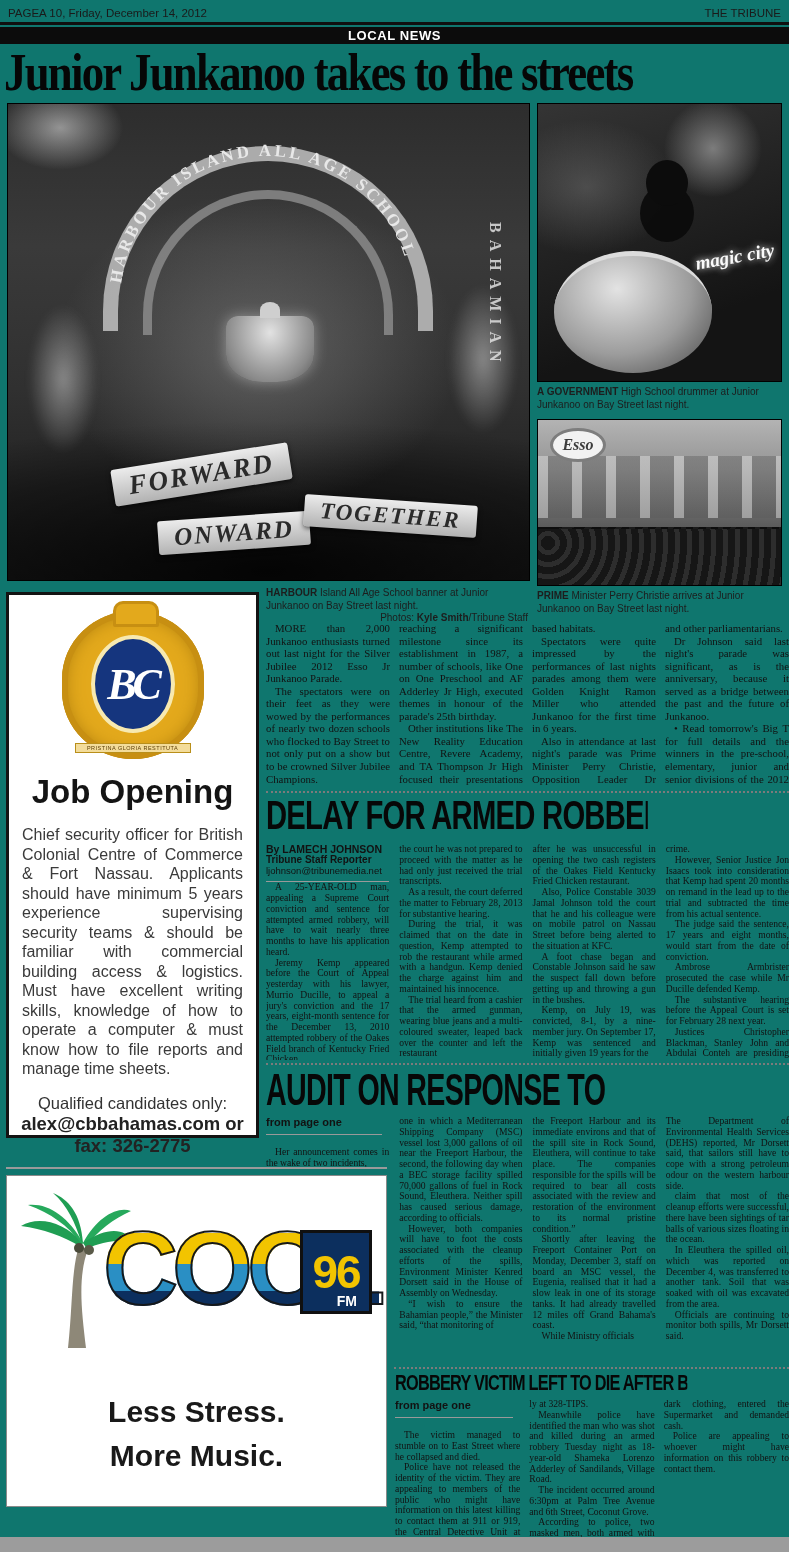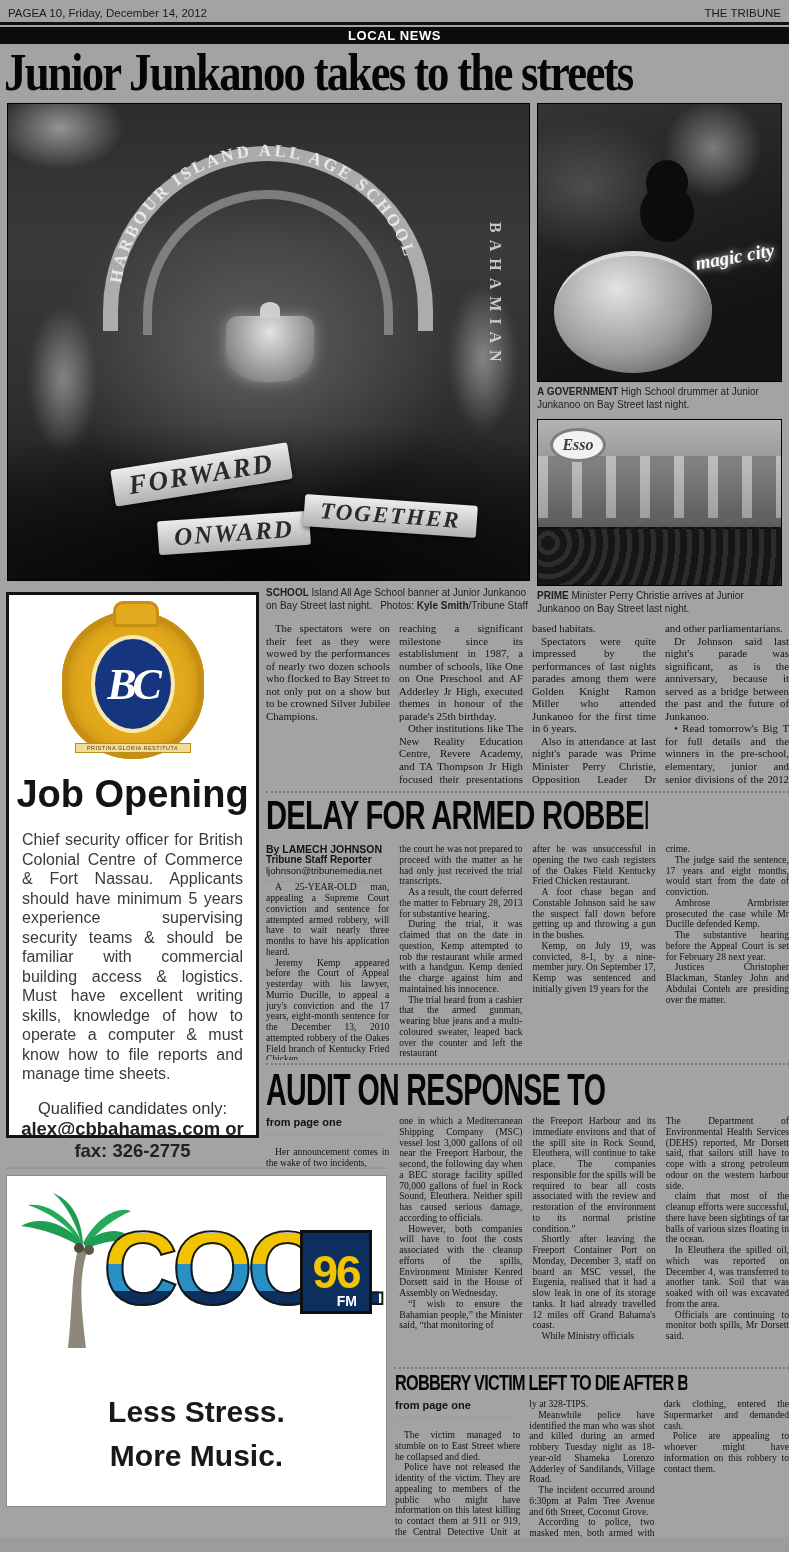--- a/index.html
+++ b/index.html
@@ -1,17 +1,17 @@
 <!DOCTYPE html>
 <html><head>
 <meta charset="utf-8">
 <style>
   * { box-sizing: border-box; margin: 0; padding: 0; }
   html,body { width: 789px; background:#e9e9e6; }
-  .page { position: relative; width: 789px; height: 1552px; background:#a3a3a3;
+  .page { position: relative; width: 789px; height: 1552px; background:#0f766e;
           overflow: hidden; font-family: "Liberation Serif", serif; color:#111; }
 
   
   .mast { position:absolute; top:7px; left:8px; right:8px; display:flex;
           justify-content:space-between; font:11.5px "Liberation Sans", sans-serif; color:#1a1a1a; }
   .rule-top { position:absolute; top:22px; left:0; right:0; height:3px; background:#101010; }
   .section-bar { position:absolute; top:27px; left:0; right:0; height:17px; background:#0c0c0c;
                  color:#fff; display:flex; align-items:center; justify-content:center;
                  font:700 13px "Liberation Sans", sans-serif; letter-spacing:.6px; }
   .main-headline { position:absolute; top:46px; left:4px; width:785px; height:58px; overflow:hidden;
@@ -122,21 +122,21 @@
   .crest-outer { position:absolute; inset:0; background:#e3a91c; border-radius:50% / 46%;
             box-shadow: inset 0 0 0 6px #c78f12, inset 0 0 20px #9a6d08; }
   .crest-outer::before { content:""; position:absolute; left:51px; top:-10px; width:40px; height:20px;
             background:#e3a91c; border:3px solid #c78f12; border-radius:10px 10px 2px 2px; }
   .crest-inner { position:absolute; left:29px; top:24px; width:84px; height:98px; background:#15357e;
             border-radius:50%; border:4px solid #f7e9b0; display:flex; align-items:center; justify-content:center; }
   .crest-bc { font:700 italic 44px "Liberation Serif", serif; color:#fff; letter-spacing:-4px; }
   .crest-banner { position:absolute; left:13px; bottom:6px; width:116px; background:#f3dc9a;
             border:1px solid #b98f1a; font-size:5.5px; text-align:center; color:#5a3c06;
             letter-spacing:.5px; padding:1px 0; }
-  .job-title { text-align:center; font-weight:800; font-size:38px; color:#141414; margin:14px 0 14px; }
+  .job-title { text-align:center; font-weight:800; font-size:33px; color:#141414; margin:14px 0 14px; }
   .job-body { padding:0 13px; font-size:16px; line-height:19.5px; text-align:justify; color:#3a3a3a; }
   .job-contact { text-align:center; margin-top:15px; color:#333; }
   .jc1 { font-size:16.5px; }
   .jc2, .jc3 { font-weight:800; font-size:18.5px; color:#222; }
 
   
   .cool-ad { position:absolute; left:6px; top:1175px; width:381px; height:332px;
              border:1px solid #8a8a8a; background:#fff; }
   .cool-logo { position:relative; height:168px; margin-top:12px; }
   .palm { position:absolute; left:6px; top:2px; }
@@ -198,26 +198,27 @@
   <div class="photo photo-right-bot">
     <div class="colonnade"></div>
     <div class="esso">Esso</div>
     <div class="crowd"></div>
   </div>
   <div class="caption cap-prime">
     <span class="cap-lead">PRIME</span><span> Minister Perry Christie arrives at Junior Junkanoo on Bay Street last night.</span>
   </div>
 
   <div class="caption cap-harbour">
-    <span class="cap-lead">SCHOOL</span><span> Island All Age School banner at Junior Junkanoo on Bay Street last night.</span>
+    <span class="cap-lead">HARBOUR</span><span> Island All Age School banner at Junior Junkanoo on Bay Street last night.</span>
     <span class="credit"><span>Photos: </span><b>Kyle Smith</b><span>/Tribune Staff</span></span>
   </div>
 
   <div class="cols jk-cols">
     <div class="body-col jk">
+        <p>MORE than 2,000 Junkanoo enthusiasts turned out last night for the Silver Jubilee 2012 Esso Jr Junkanoo Parade.</p>
         <p>The spectators were on their feet as they were wowed by the performances of nearly two dozen schools who flocked to Bay Street to not only put on a show but to be crowned Silver Jubilee Champions.</p>
       </div>
     <div class="body-col jk cont">
         <p>reaching a significant milestone since its establishment in 1987, a number of schools, like One on One Preschool and AF Adderley Jr High, executed themes in honour of the parade's 25th birthday.</p>
         <p>Other institutions like The New Reality Education Centre, Revere Academy, and TA Thompson Jr High focused their presentations on land, water and natural</p>
       </div>
     <div class="body-col jk cont">
         <p>based habitats.</p>
         <p>Spectators were quite impressed by the performances of last nights parades among them were Golden Knight Ramon Miller who attended Junkanoo for the first time in 6 years.</p>
         <p>Also in attendance at last night's parade was Prime Minister Perry Christie, Opposition Leader Dr Hubert Minnis, Youth and Culture Minister Dr Daniel Johnson</p>
@@ -261,25 +262,27 @@
         </div>
     </div>
     <div class="body-col sm cont">
         <p>the court he was not prepared to proceed with the matter as he had only just received the trial transcripts.</p>
         <p>As a result, the court deferred the matter to February 28, 2013 for substantive hearing.</p>
         <p>During the trial, it was claimed that on the date in question, Kemp attempted to rob the restaurant while armed with a handgun. Kemp denied the charge against him and maintained his innocence.</p>
         <p>The trial heard from a cashier that the armed gunman, wearing blue jeans and a multi-coloured sweater, leaped back over the counter and left the restaurant</p>
       </div>
     <div class="body-col sm cont">
         <p>after he was unsuccessful in opening the two cash registers of the Oakes Field Kentucky Fried Chicken restaurant.</p>
+        <p>Also, Police Constable 3039 Jamal Johnson told the court that he and his colleague were on mobile patrol on Nassau Street before being alerted to the situation at KFC.</p>
         <p>A foot chase began and Constable Johnson said he saw the suspect fall down before getting up and throwing a gun in the bushes.</p>
         <p>Kemp, on July 19, was convicted, 8-1, by a nine-member jury. On September 17, Kemp was sentenced and initially given 19 years for the</p>
       </div>
     <div class="body-col sm cont">
         <p>crime.</p>
+        <p>However, Senior Justice Jon Isaacs took into consideration that Kemp had spent 20 months on remand in the lead up to the trial and subtracted the time from his actual sentence.</p>
         <p>The judge said the sentence, 17 years and eight months, would start from the date of conviction.</p>
         <p>Ambrose Armbrister prosecuted the case while Mr Ducille defended Kemp.</p>
         <p>The substantive hearing before the Appeal Court is set for February 28 next year.</p>
         <p>Justices Christopher Blackman, Stanley John and Abdulai Conteh are presiding over the matter.</p>
       </div>
   </div>
 
   <div class="dotrule dr2"></div>
   <div class="cond-head h-audit">AUDIT ON RESPONSE TO OIL SPILLS</div>
   <div class="cols audit-cols">

